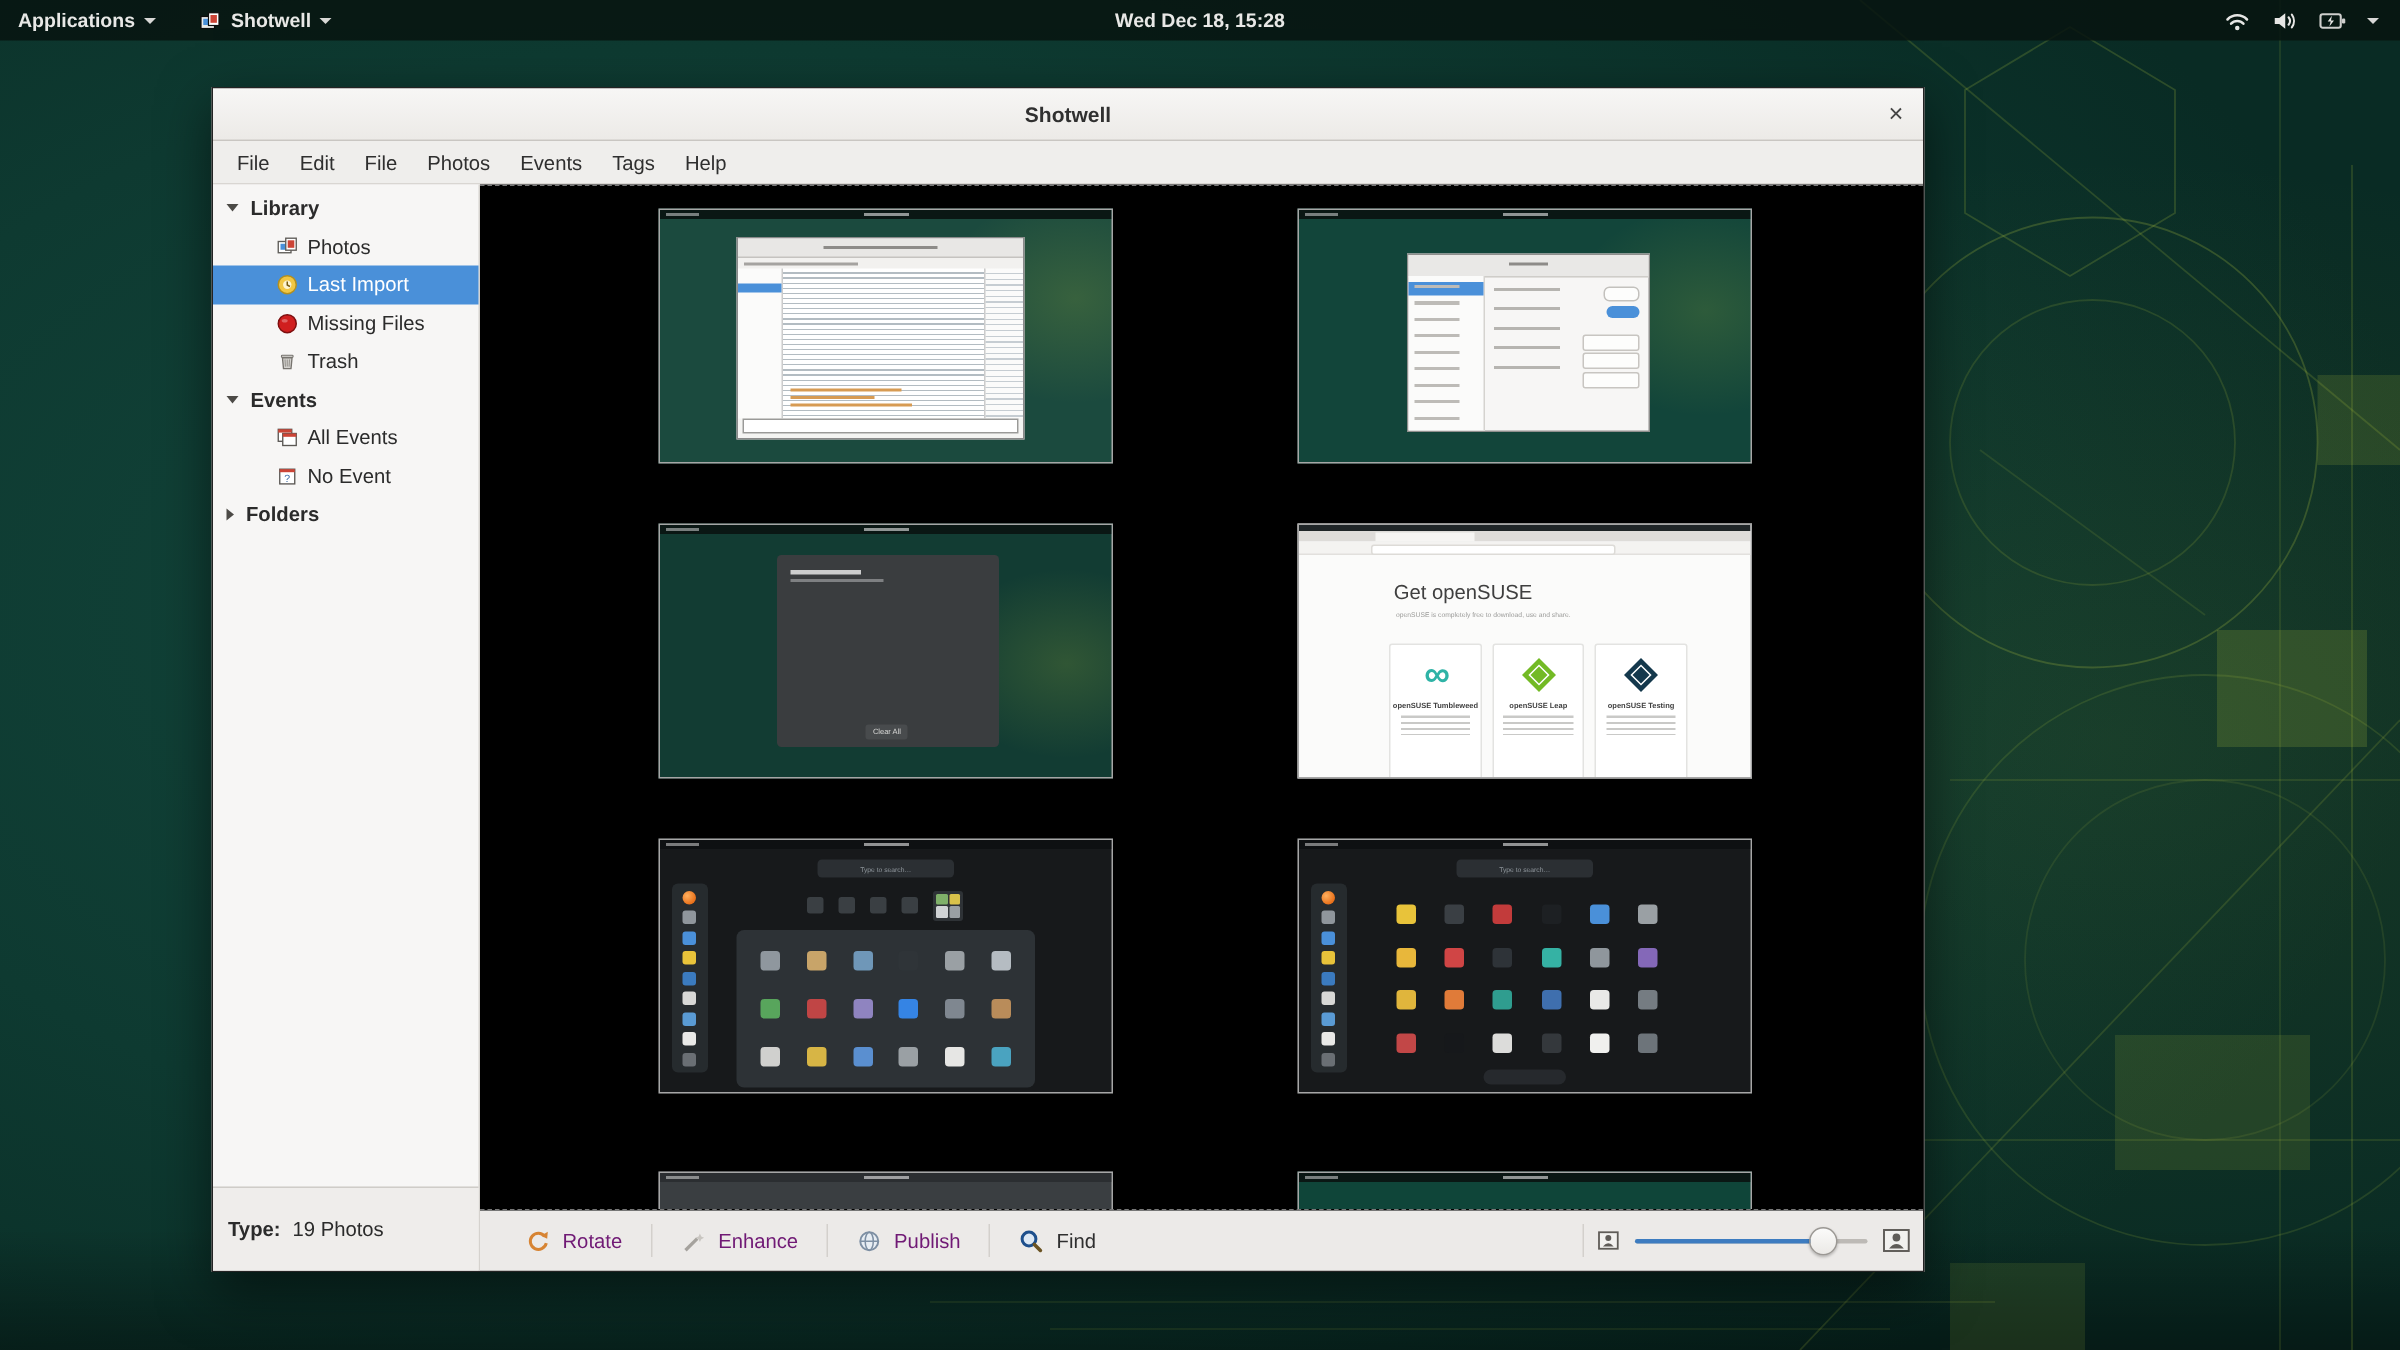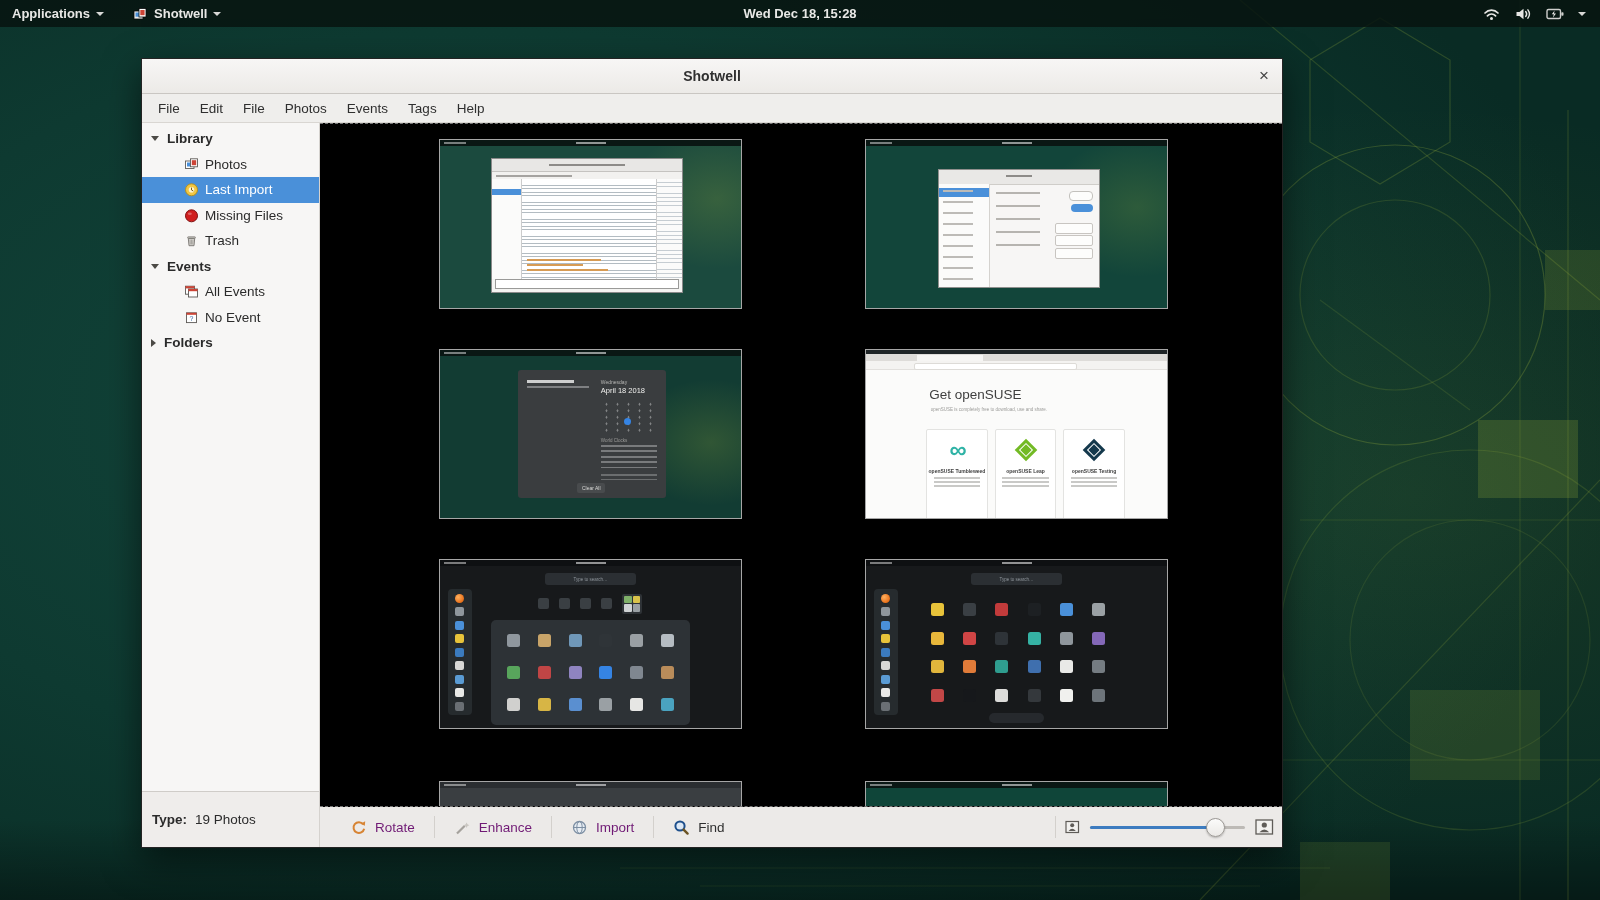--- a/index.html
+++ b/index.html
@@ -400,30 +400,20 @@
           </div>
         </div>
 
         <div class="thumb th-cal t-r2c1">
           <div class="mini-topbar"></div>
           <div class="cal-pop">
             <div class="cal-note">
               <div class="cal-note-l1"></div>
               <div class="cal-note-l2"></div>
             </div>
-            <div class="cal-right">
-              <div class="cal-weekday">Wednesday</div>
-              <div class="cal-date">April 18 2018</div>
-              <div class="cal-grid">
-                  <div class="cal-sel"></div>
-                </div>
-              <div class="cal-wc-head">World Clocks</div>
-              <div class="cal-rows"></div>
-              <div class="cal-weather"></div>
-            </div>
             <div class="cal-clear">Clear All</div>
           </div>
         </div>
 
         <div class="thumb th-osu t-r2c2">
           <div class="osu-bar1"></div>
           <div class="osu-bar2"></div>
           <div class="osu-bar3"></div>
           <div class="osu-h1">Get openSUSE</div>
           <div class="osu-sub">openSUSE is completely free to download, use and share.</div>
@@ -570,21 +560,21 @@
           </svg>
           <span class="lbl">Enhance</span>
         </div>
         <div class="tb-sep"></div>
         <div class="tb-btn">
           <svg width="17" height="17" viewBox="0 0 17 17">
             <circle cx="8.5" cy="8.5" r="6" fill="#e7edf3" stroke="#7d8fa3" stroke-width="1.3"></circle>
             <ellipse cx="8.5" cy="8.5" rx="2.7" ry="6" fill="none" stroke="#7d8fa3" stroke-width="1"></ellipse>
             <path d="M2.5 8.5 h12" stroke="#7d8fa3" stroke-width="1"></path>
           </svg>
-          <span class="lbl">Import</span>
+          <span class="lbl">Publish</span>
         </div>
         <div class="tb-sep"></div>
         <div class="tb-btn enabled">
           <svg width="17" height="17" viewBox="0 0 17 17">
             <circle cx="7" cy="7" r="4.6" fill="#dce8f5" stroke="#1d4f8c" stroke-width="2"></circle>
             <path d="M10.6 10.6 L14.6 14.6" stroke="#6b5322" stroke-width="2.4" stroke-linecap="round"></path>
           </svg>
           <span class="lbl">Find</span>
         </div>
 

